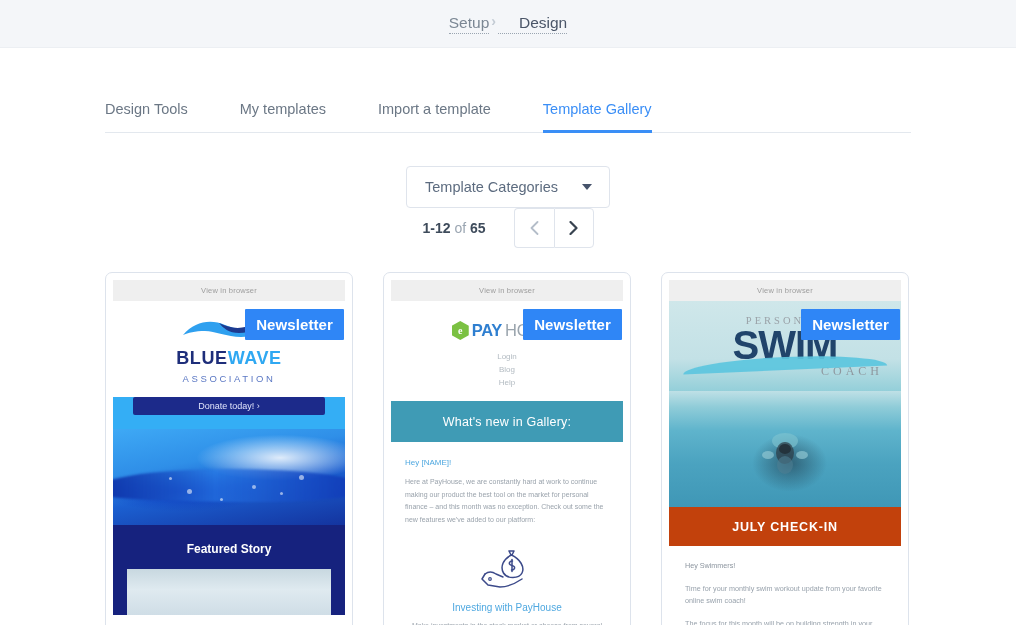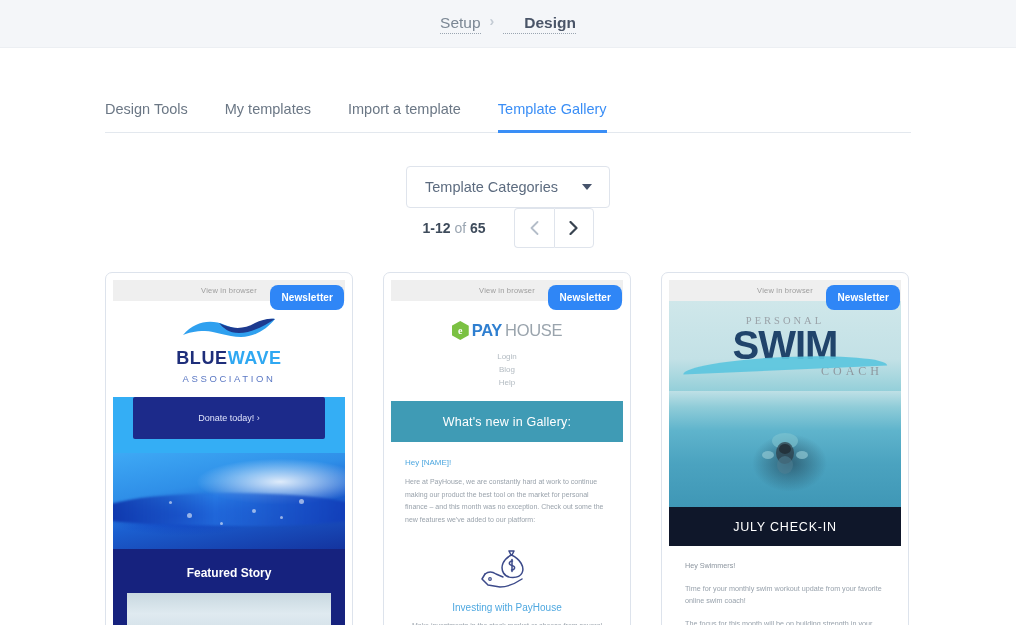--- a/index.html
+++ b/index.html
@@ -10,44 +10,44 @@
     overflow: hidden;
   }
 
   
   .topbar {
     height: 48px;
     background: #f4f6f9;
     border-bottom: 1px solid #eceff3;
     display: flex; align-items: center; justify-content: center;
   }
-  .crumbs { display: flex; gap: 9px; }
+  .crumbs { display: flex; gap: 2px; }
   .crumb {
     font-size: 15.5px;
     color: #7b8794;
     border-bottom: 1px dotted #9aa5b1;
     padding-bottom: 1px;
     cursor: pointer;
   }
-  .crumb.current { color: #4a5568; font-weight: 700; padding-left: 21px; }
+  .crumb.current { color: #4a5568; font-weight: 400; padding-left: 21px; }
   .crumb-sep {
     color: #c3cbd4; font-size: 14px; font-weight: bold;
     position: relative; top: -1px;
   }
 
   
   .page { padding: 0 0 0 0; }
   .inner { width: 806px; margin: 0 auto; position: relative; }
 
   
   .tabs {
     margin-top: 44px;
     display: flex;
     border-bottom: 1px solid #e3e8ee;
-    gap: 0;
+    gap: 15px;
   }
   .tab {
     font-size: 14.5px;
     color: #6b7785;
     padding: 8px 0 13px 0;
     margin-right: 37px;
     cursor: pointer;
     border-bottom: 3px solid transparent;
     position: relative; top: 1px;
     white-space: nowrap;
@@ -110,27 +110,27 @@
     cursor: pointer;
   }
   .preview {
     width: 100%; height: 100%;
     overflow: hidden;
     background: #fff;
     position: relative;
   }
   .badge {
     position: absolute;
-    top: 12px; right: 8px;
+    top: 36px; right: 8px;
     background: #2f86f6;
     color: #fff;
-    font-size: 10px;
+    font-size: 15px;
     font-weight: bold;
     padding: 7px 11px;
-    border-radius: 8px;
+    border-radius: 1px;
     z-index: 5;
     letter-spacing: .1px;
   }
   .viewbar {
     background: #efefef;
     color: #9d9d9d;
     font-size: 7.5px;
     text-align: center;
     padding: 6px 0;
     letter-spacing: .2px;
@@ -144,21 +144,21 @@
   .bw-name .b2 { color: #2fa8f2; }
   .bw-sub { font-size: 9.5px; color: #5b78c4; letter-spacing: 2.6px; margin-top: 4px; }
   .bw-band {
     background: #34aef5; color: #fff; text-align: center;
     font-size: 12.5px; font-weight: bold; padding: 13px 0 11px 0;
     letter-spacing: .1px;
   }
   .bw-btnwrap { background: #34aef5; padding: 0 20px 14px 20px; }
   .bw-btn {
     background: #1c2a8a; color: #dfe3fb; text-align: center;
-    font-size: 9px; padding: 16px 0; border-radius: 2px;
+    font-size: 9px; padding: 4px 0; border-radius: 2px;
   }
   .bw-photo {
     height: 96px;
     background:
       radial-gradient(ellipse 60% 40% at 72% 30%, rgba(255,255,255,.85), rgba(255,255,255,0) 60%),
       radial-gradient(ellipse 50% 30% at 30% 65%, rgba(14,60,190,.9), rgba(14,60,190,0) 70%),
       linear-gradient(170deg, #3ea9f5 0%, #2f8fe8 34%, #1b5fd0 58%, #14349f 100%);
       position: relative; overflow:hidden;
   }
   .bw-photo .splash {
@@ -228,21 +228,21 @@
     position:absolute; left:0; right:0; bottom:0; height: 116px;
     background:
       radial-gradient(ellipse 26% 40% at 52% 62%, rgba(25,45,60,.55), rgba(25,45,60,0) 62%),
       linear-gradient(180deg, #bfe0e6 0%, #8fccd8 14%, #5fb4cc 34%, #4ba3c0 62%, #3f97b6 100%);
   }
   .sw-swimmer {
     position:absolute; left:50%; bottom: 22px; transform: translateX(-50%);
     width: 62px; height: 62px;
   }
   .sw-band {
-    background:#0f172a; color:#fff; text-align:center; font-weight:normal;
+    background:#c2410c; color:#fff; text-align:center; font-weight:bold;
     font-size: 12.5px; letter-spacing:.8px; padding: 13px 0 12px 0;
   }
   .sw-body { padding: 14px 16px 0 16px; color:#98a2ac; font-size:7.2px; line-height:12.5px; }
   .sw-body p { margin-bottom: 10px; }
   .sw-hey { color:#8b949e; }
 </style>
 </head>
 <body>
 
 <div class="topbar">

